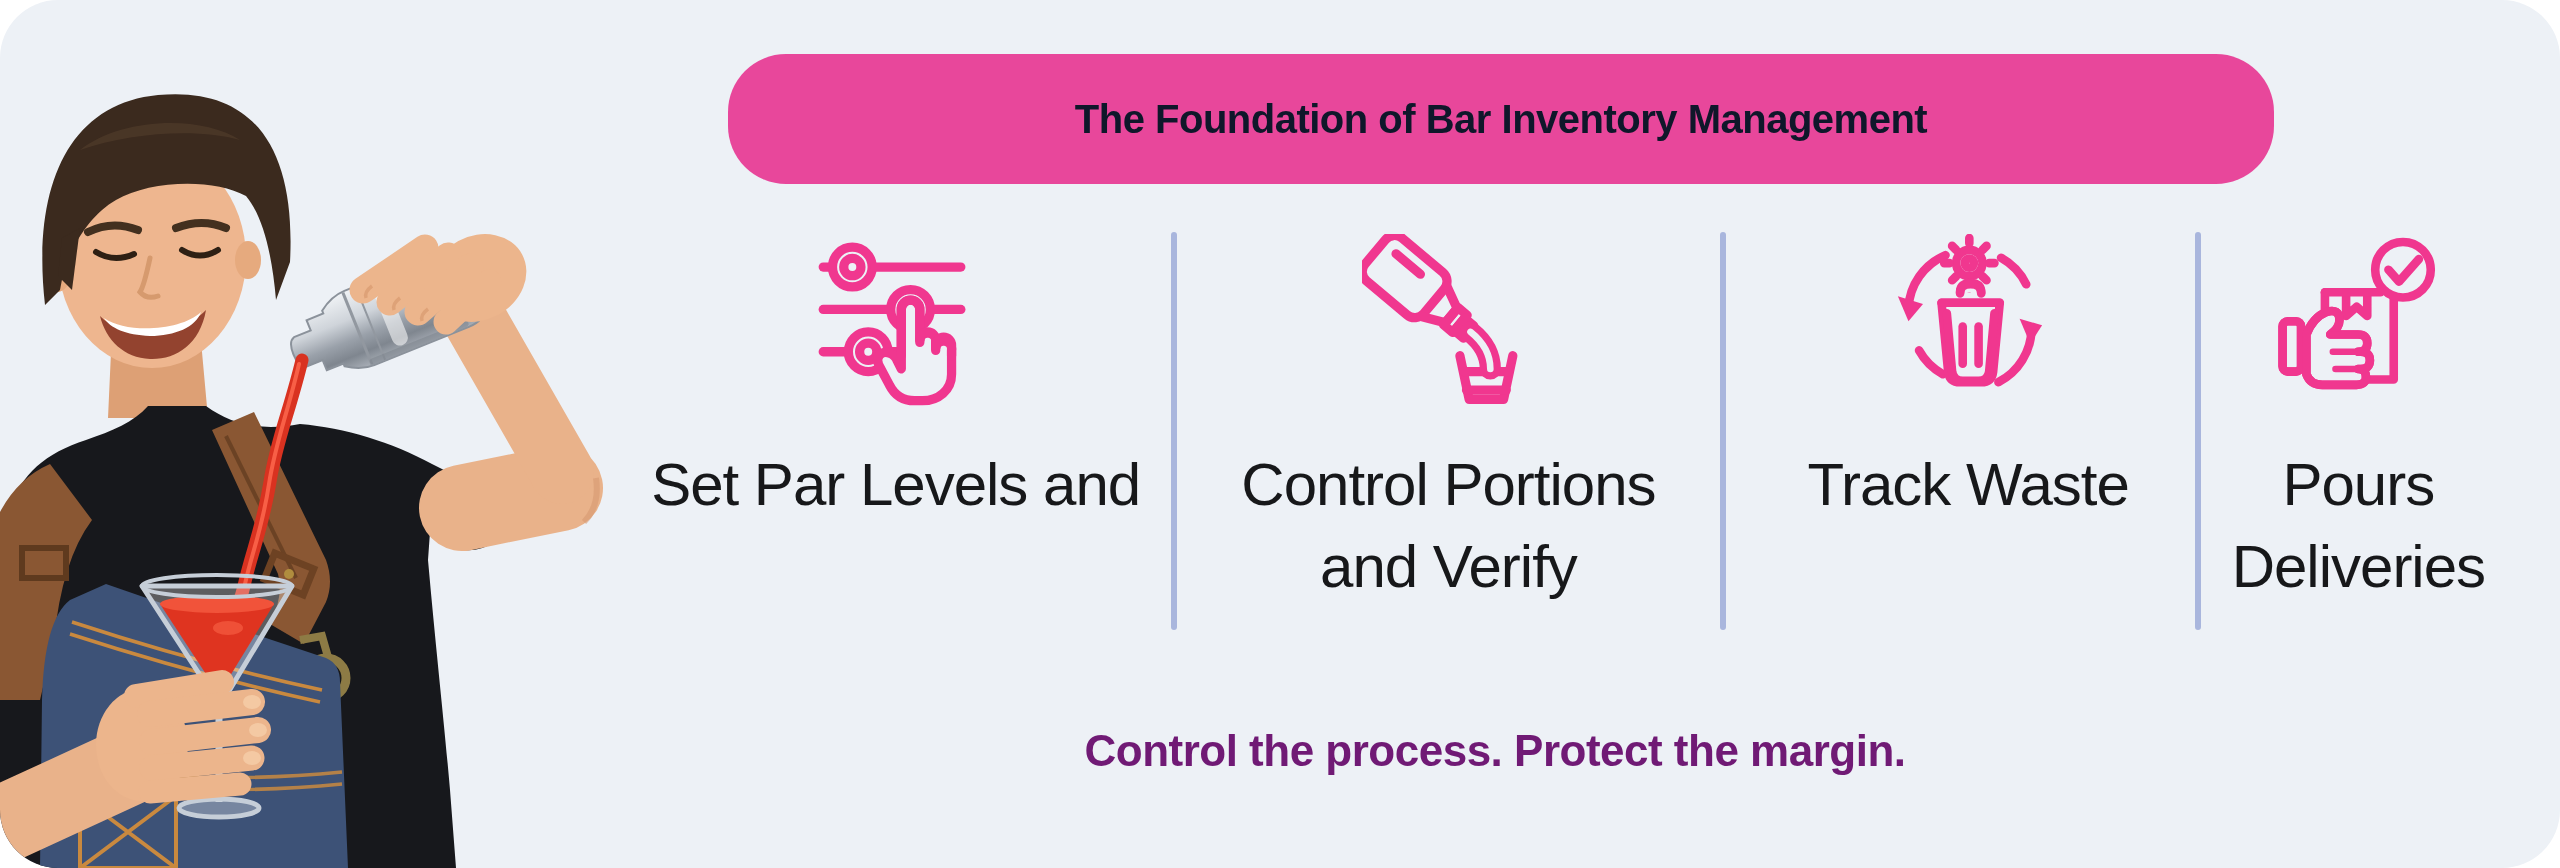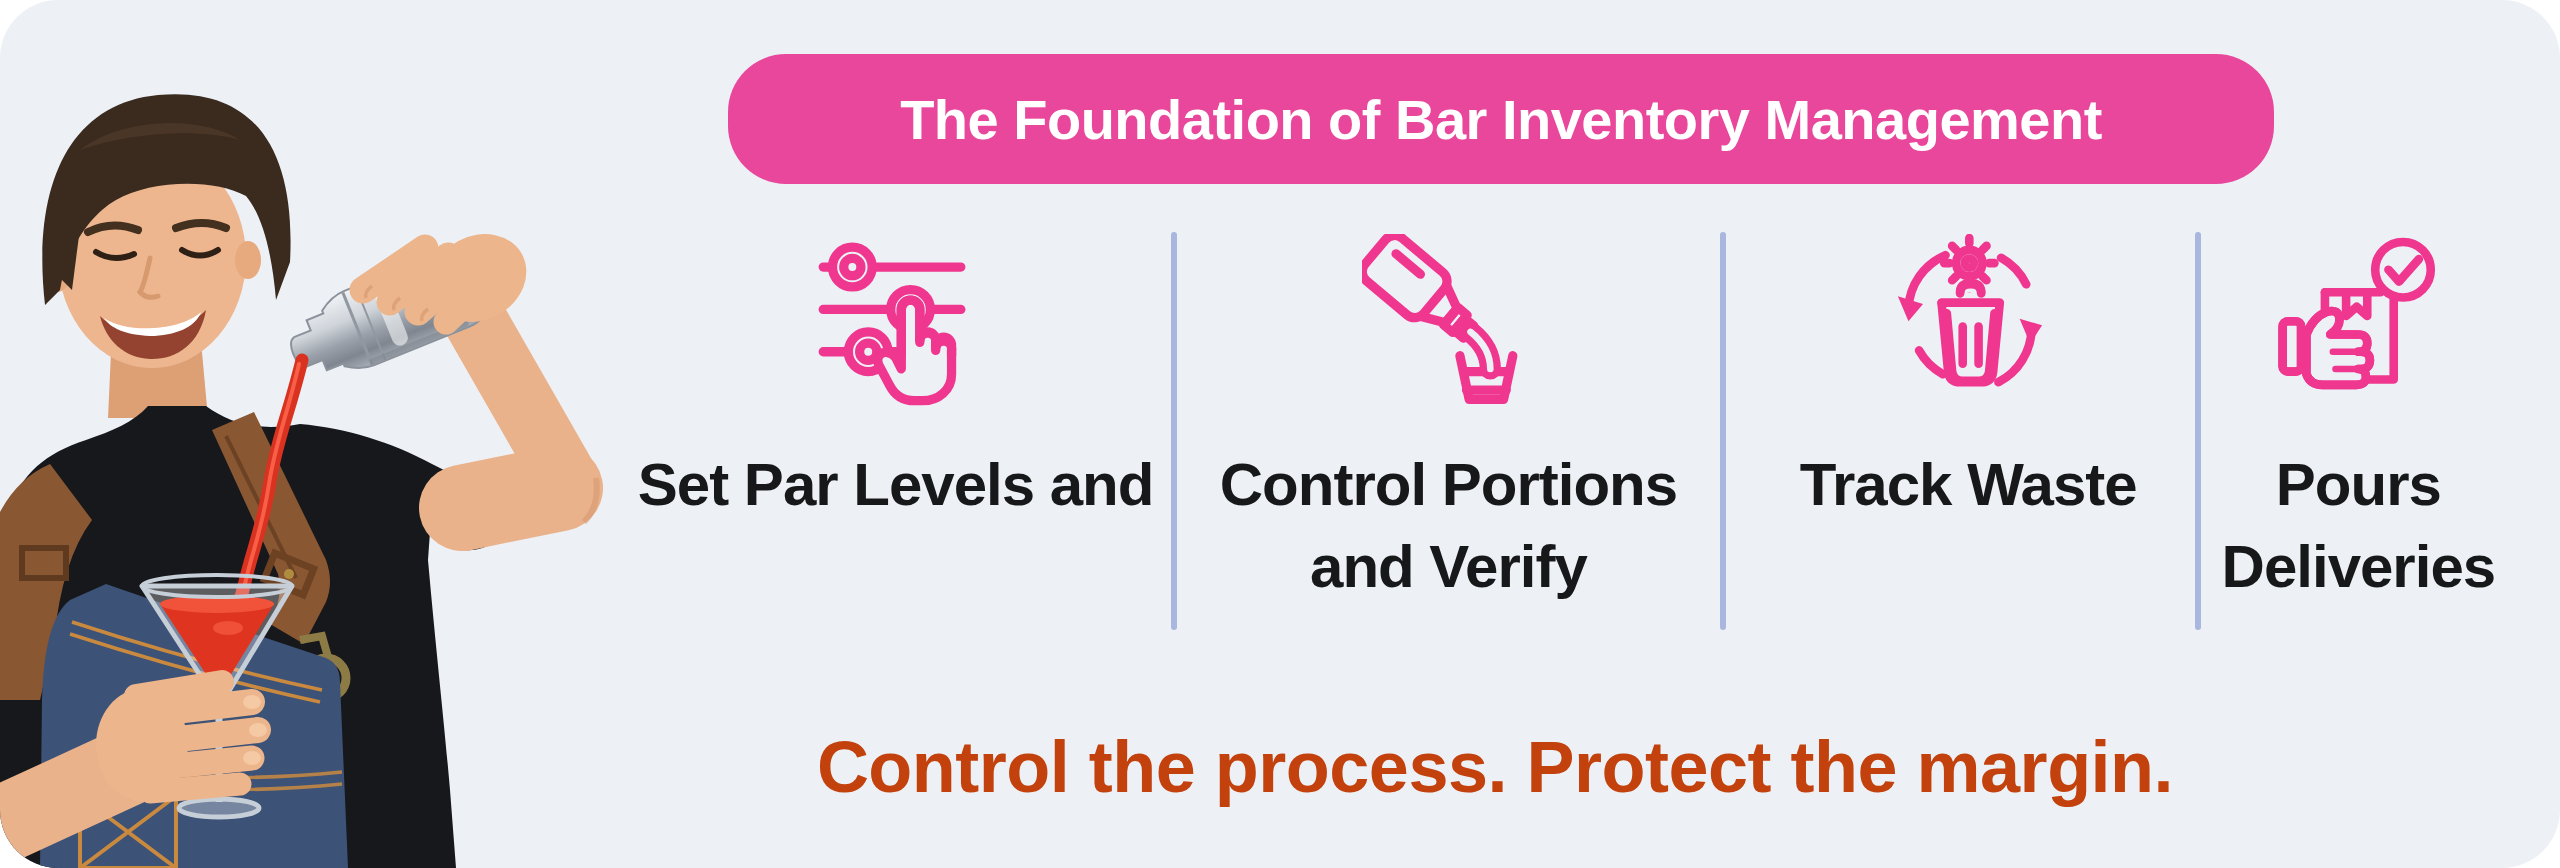--- a/index.html
+++ b/index.html
@@ -4,32 +4,32 @@
 <style>
   html,body{margin:0;padding:0;background:#ffffff;}
   .canvas{position:relative;width:2560px;height:868px;background:#ffffff;
           font-family:"Liberation Sans","DejaVu Sans",sans-serif;}
   .card{position:absolute;inset:0;background:#edf1f6;border-radius:58px;overflow:hidden;}
 
   .bartender{position:absolute;left:0;top:0;width:660px;height:868px;}
 
   .banner{position:absolute;left:728px;top:54px;width:1546px;height:130px;
           background:#e8479b;border-radius:58px;display:flex;align-items:center;justify-content:center;}
-  .banner-title{color:#ffffff;font-size:56px;font-weight:bold;letter-spacing:-0.5px;white-space:nowrap;}
+  .banner-title{color:#0f172a;font-size:40px;font-weight:bold;letter-spacing:-0.5px;white-space:nowrap;}
 
   .columns{position:absolute;left:620px;top:230px;width:1896px;display:flex;align-items:flex-start;}
   .col{display:flex;flex-direction:column;align-items:center;}
   .col1{width:556px;}.col2{width:547px;justify-content:center;}.col3{width:457px;padding-left:16px;}.col4{width:318px;}
   .divider{width:6px;height:398px;background:#a9b6dd;border-radius:3px;margin-top:2px;flex:none;}
   .icon-wrap{height:180px;display:flex;align-items:center;justify-content:center;margin-bottom:34px;}
-  .label{font-size:60px;line-height:82px;font-weight:bold;color:#17181a;
+  .label{font-size:60px;line-height:82px;font-weight:normal;color:#17181a;
          letter-spacing:-1px;text-align:center;white-space:nowrap;}
 
   .tagline{position:absolute;left:520px;top:726px;width:1950px;text-align:center;
-           color:#c2410c;font-size:72px;font-weight:bold;letter-spacing:-0.5px;}
+           color:#701a75;font-size:44px;font-weight:bold;letter-spacing:-0.5px;}
 </style>
 </head>
 <body>
 
 <div class="canvas">
   <div class="card">
 
     <div class="bartender">
       <svg width="660" height="868" viewBox="0 0 660 868">
         <defs>

